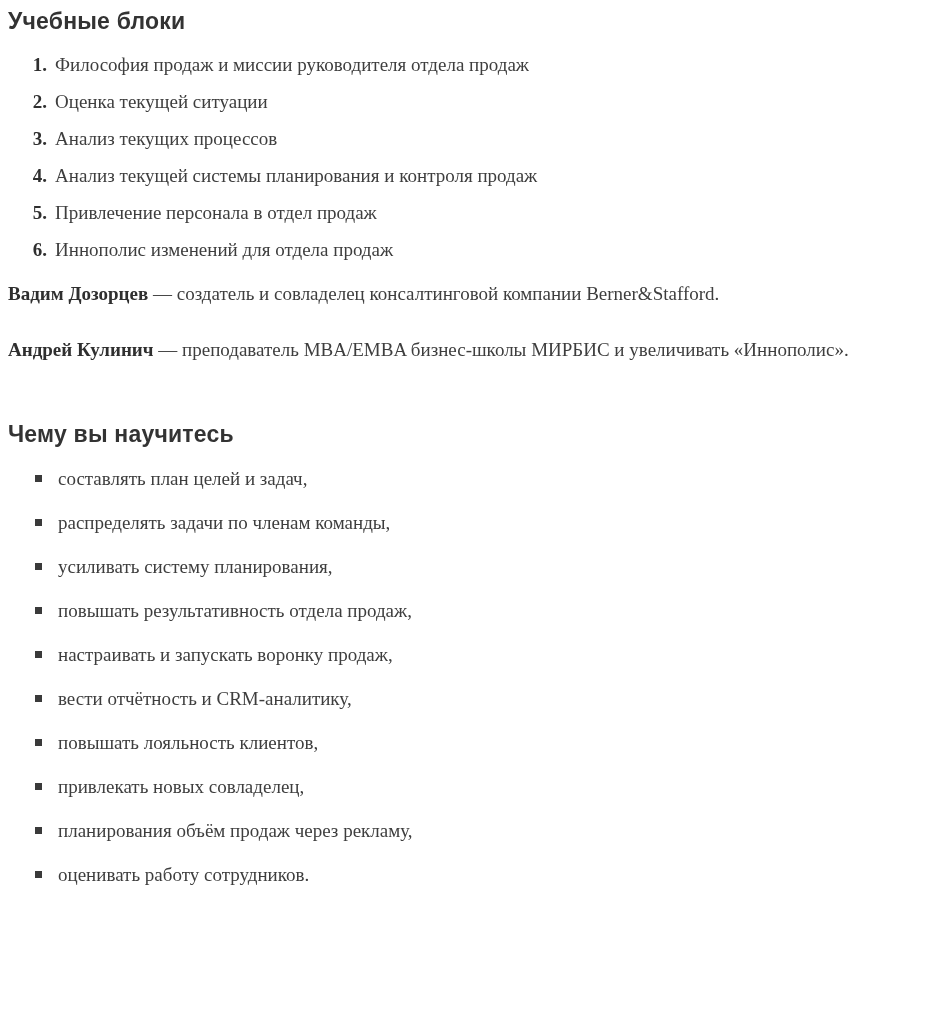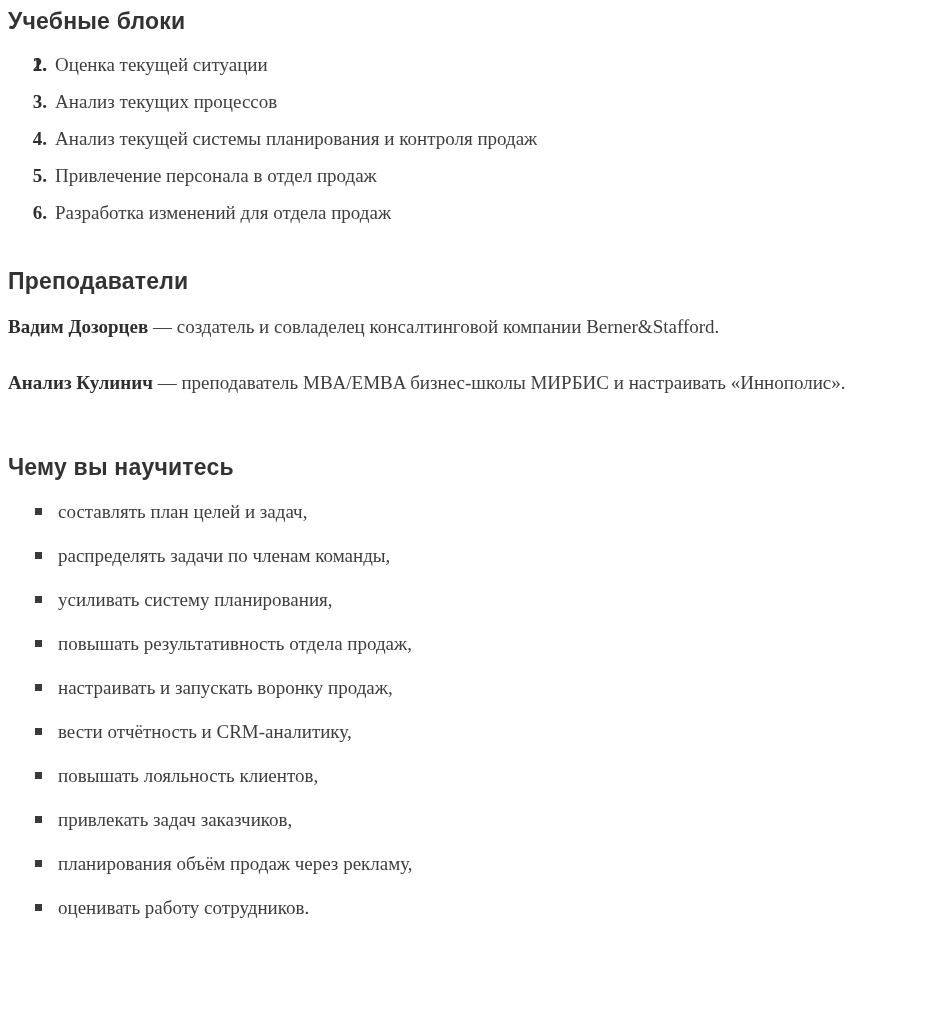--- a/index.html
+++ b/index.html
@@ -95,61 +95,61 @@
 </head>
 <body>
 
 <div class="page">
 
   <h2 id="heading-blocks">Учебные блоки</h2>
 
   <ol class="blocks-list">
     <li>
       <span class="num">1.</span>
+      <span>Философия продаж и миссии руководителя отдела продаж</span>
     </li>
     <li>
       <span class="num">2.</span>
       <span>Оценка текущей ситуации</span>
     </li>
     <li>
       <span class="num">3.</span>
       <span>Анализ текущих процессов</span>
     </li>
     <li>
       <span class="num">4.</span>
       <span>Анализ текущей системы планирования и контроля продаж</span>
     </li>
     <li>
       <span class="num">5.</span>
       <span>Привлечение персонала в отдел продаж</span>
     </li>
     <li>
       <span class="num">6.</span>
-      <span>Разработка изменений для отдела продаж</span>
+      <span>Иннополис изменений для отдела продаж</span>
     </li>
   </ol>
 
-  <h2 id="heading-teachers">Преподаватели</h2>
 
   <p class="teacher" id="teacher-0">
     <span class="teacher-name">Вадим Дозорцев</span><span> — создатель и совладелец консалтинговой компании Berner&amp;Stafford.</span>
   </p>
 
   <p class="teacher" id="teacher-1">
-    <span class="teacher-name">Анализ Кулинич</span><span> — преподаватель MBA/EMBA бизнес-школы МИРБИС и настраивать «Иннополис».</span>
+    <span class="teacher-name">Андрей Кулинич</span><span> — преподаватель MBA/EMBA бизнес-школы МИРБИС и увеличивать «Иннополис».</span>
   </p>
 
   <h2 id="heading-skills">Чему вы научитесь</h2>
 
   <ul class="skills-list">
     <li>составлять план целей и задач,</li>
     <li>распределять задачи по членам команды,</li>
     <li>усиливать систему планирования,</li>
     <li>повышать результативность отдела продаж,</li>
     <li>настраивать и запускать воронку продаж,</li>
     <li>вести отчётность и CRM-аналитику,</li>
     <li>повышать лояльность клиентов,</li>
-    <li>привлекать задач заказчиков,</li>
+    <li>привлекать новых совладелец,</li>
     <li>планирования объём продаж через рекламу,</li>
     <li>оценивать работу сотрудников.</li>
   </ul>
 
 </div>
 
 </body></html>

